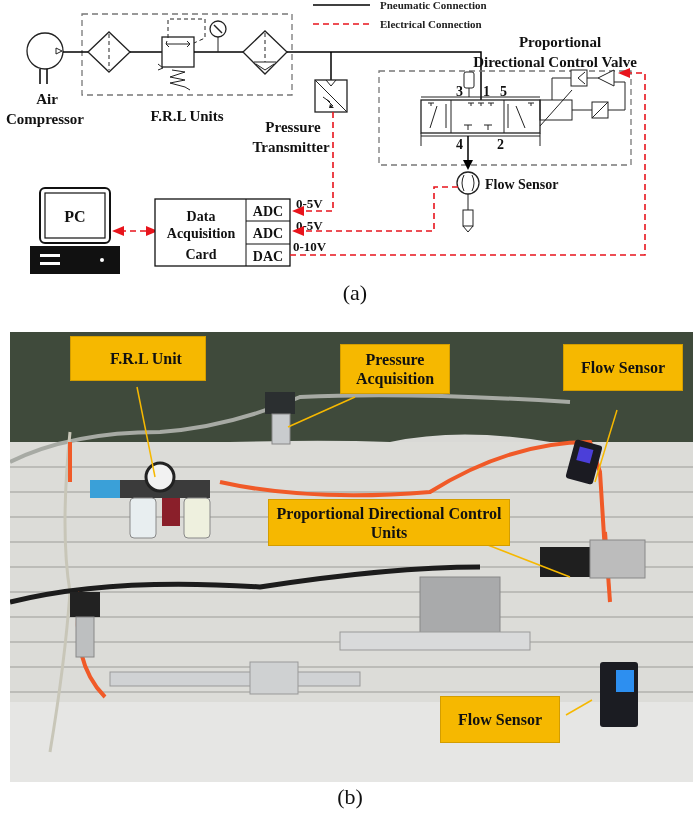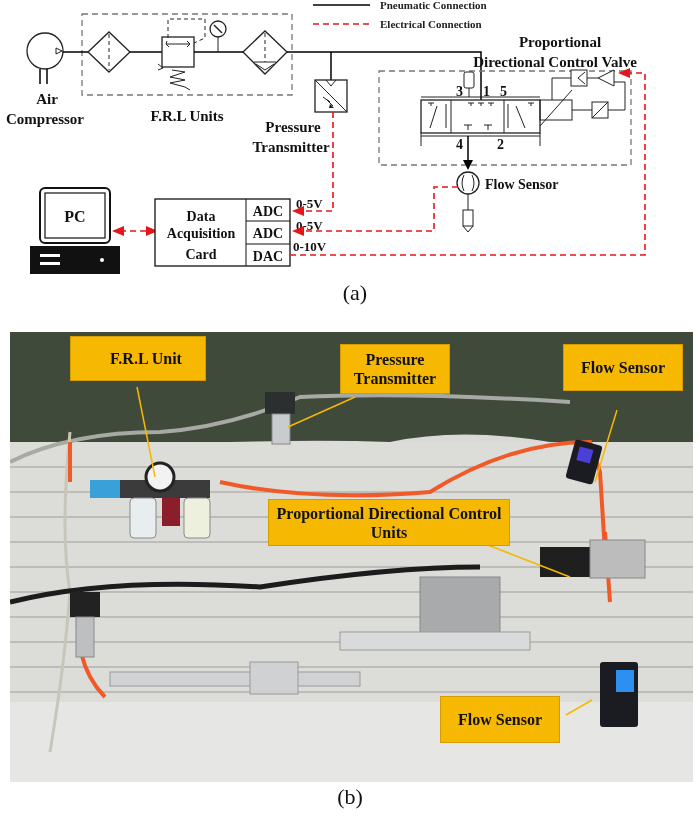--- a/index.html
+++ b/index.html
@@ -263,19 +263,19 @@
     <g stroke="#f6b800" stroke-width="1.5">
       <line x1="127" y1="55" x2="145" y2="145"></line>
       <line x1="345" y1="65" x2="278" y2="95"></line>
       <line x1="607" y1="78" x2="585" y2="150"></line>
       <line x1="465" y1="208" x2="560" y2="245"></line>
       <line x1="556" y1="383" x2="582" y2="368"></line>
     </g>
   </svg>
 
   <div class="callout" style="left:60px;top:4px;width:118px;height:43px;padding-left:16px;">F.R.L Unit</div>
-  <div class="callout" style="left:330px;top:12px;width:108px;height:48px;">Pressure Transmitter</div>
+  <div class="callout" style="left:330px;top:12px;width:108px;height:48px;">Pressure Acquisition</div>
   <div class="callout" style="left:553px;top:12px;width:118px;height:45px;">Flow Sensor</div>
   <div class="callout" style="left:258px;top:167px;width:240px;height:45px;">Proportional Directional Control Units</div>
   <div class="callout" style="left:430px;top:364px;width:118px;height:45px;">Flow Sensor</div>
 </div>
 
 <div id="cap-b">(b)</div>
 
 </body></html>

